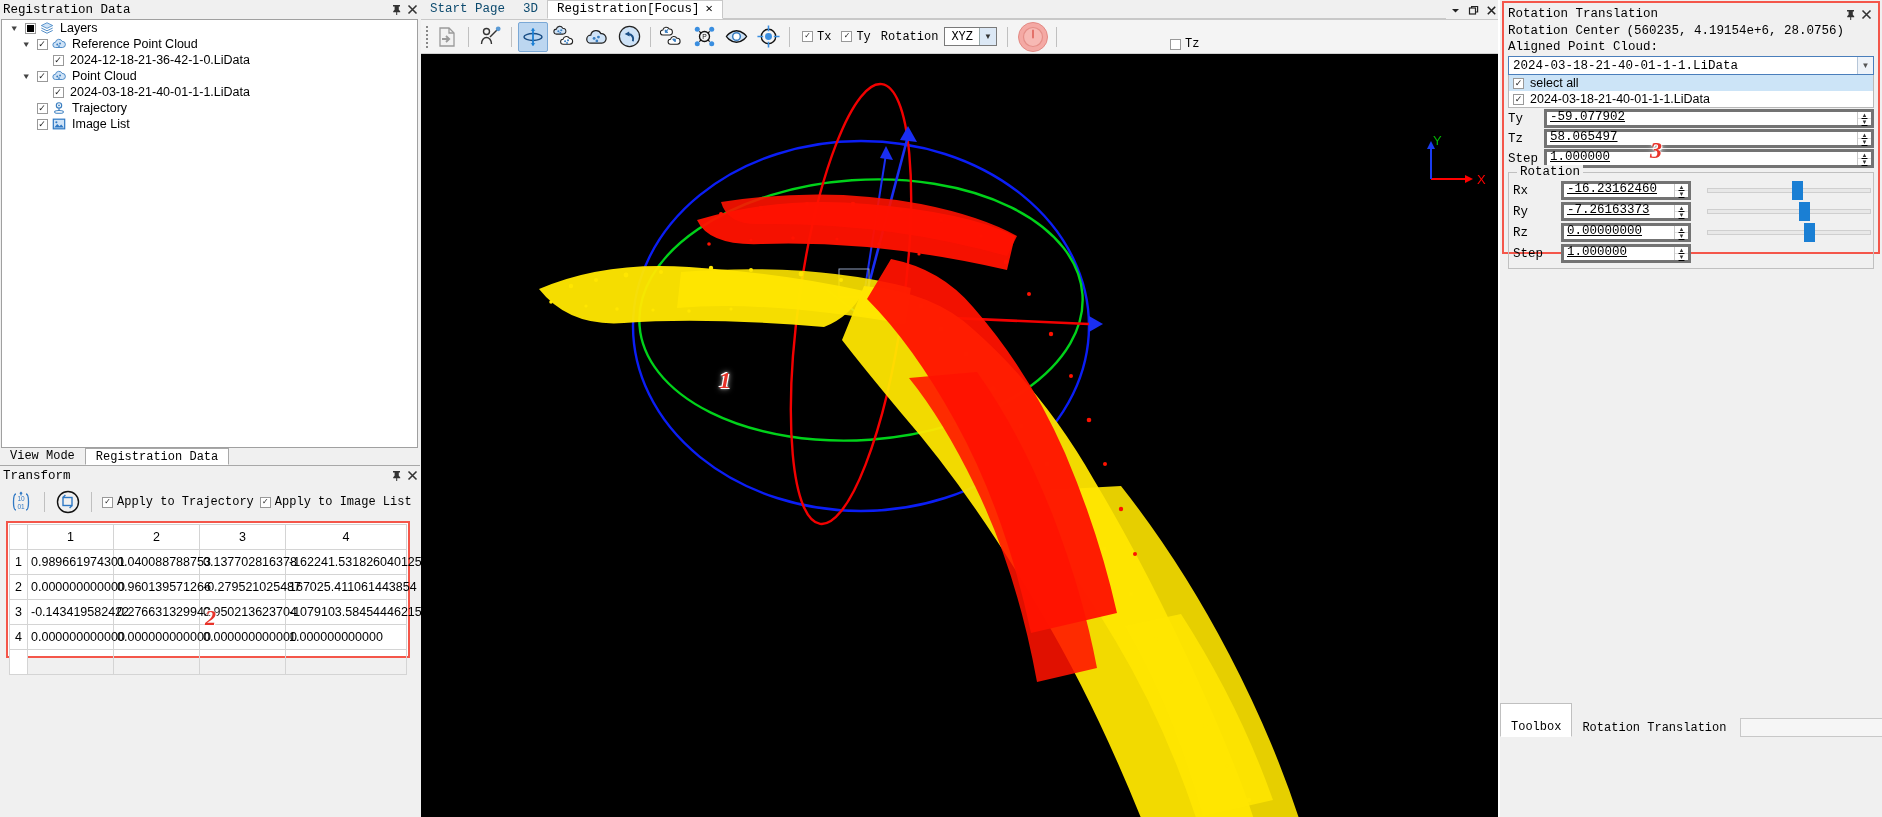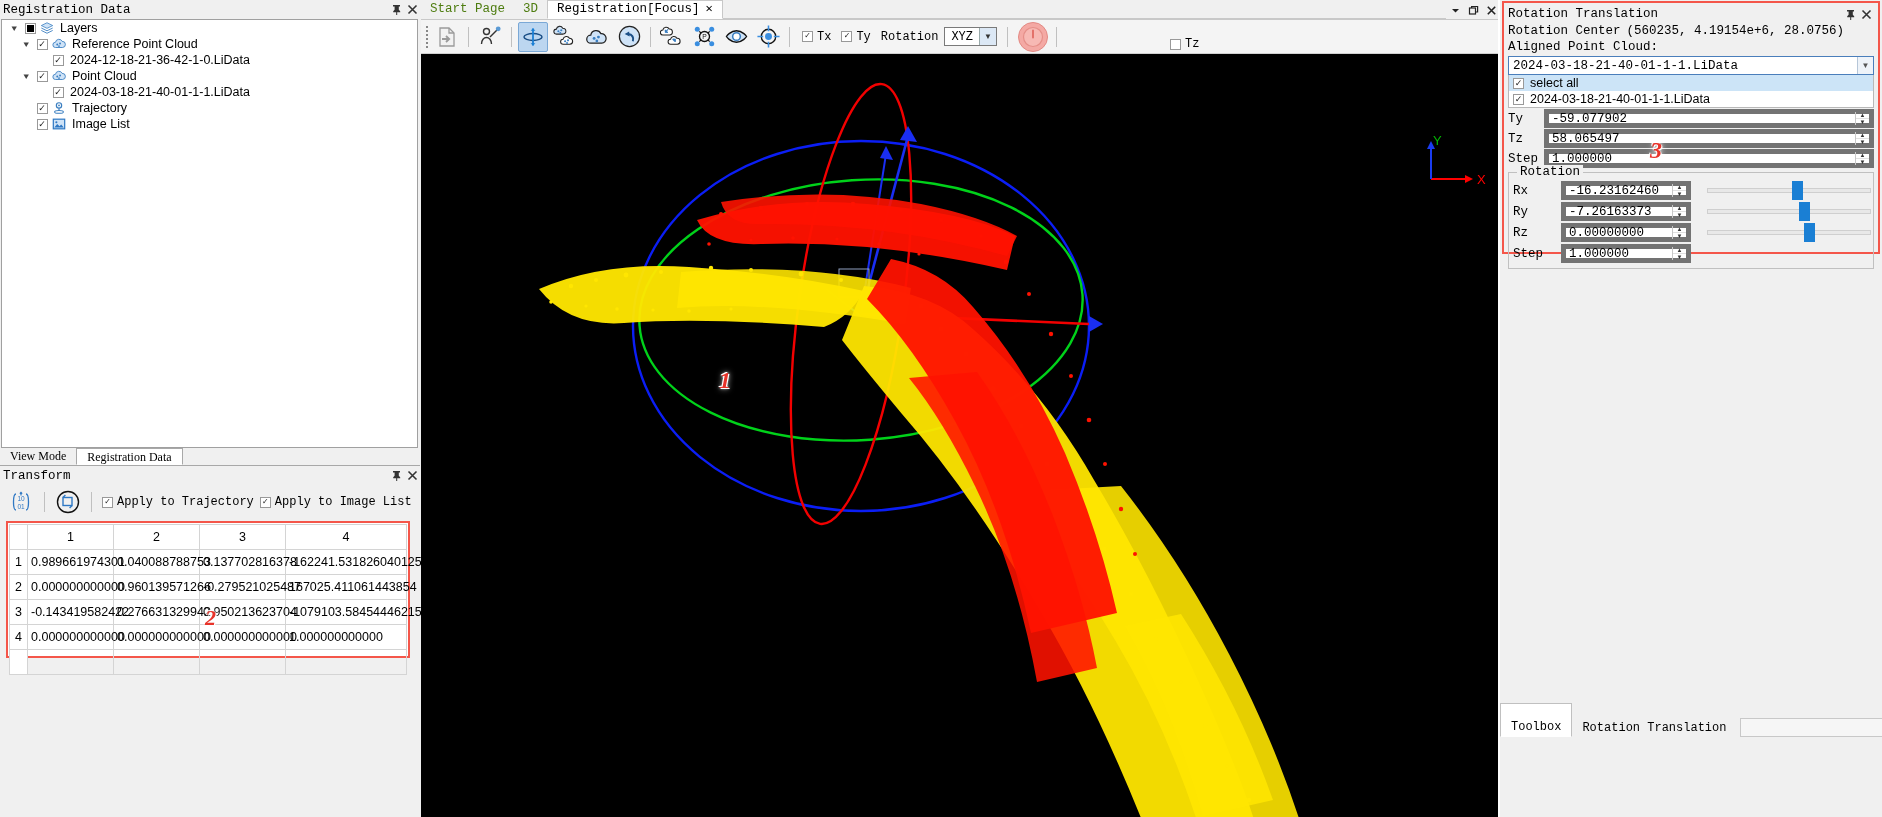--- a/index.html
+++ b/index.html
@@ -60,21 +60,21 @@
   .indent2 { padding-left: 32px; }
 
   
   #left-tabs {
     position: absolute; left:0; top:448px; width: 420px; height: 18px;
     display:flex; align-items:flex-end;
     border-bottom: 1px solid #a8a8a8;
     background: #f0f0f0;
   }
   .ltab {
-    font-family: Liberation Serif, serif; font-size: 12px;
+    font-family: Liberation Mono, monospace; font-size: 12px;
     padding: 1px 10px 2px 10px; height:17px; line-height:14px;
     background:#f0f0f0;
   }
   .ltab.active { background:#fff; border:1px solid #a8a8a8; border-bottom:1px solid #fff; }
 
   
   #transform {
     position: absolute; left:0; top:466px; width:420px; height:351px;
     background:#f0f0f0;
   }
@@ -107,21 +107,21 @@
   #doc-tabs {
     position:absolute; left:0; top:0; height:20px; width:100%;
     background:#f0f0f0; display:flex; align-items:flex-end;
     border-bottom:1px solid #c8c8c8;
   }
   .dtab {
     font-family:"Liberation Mono", monospace; font-size:12.5px;
     padding: 2px 9px 3px 9px; height:19px; line-height:14px;
     color:#000; display:flex; align-items:center; gap:6px;
   }
-  .dtab.inactive { color:#4d7c0f; }
+  .dtab.inactive { color:#0c4a6e; }
   .dtab.active { background:#fff; border:1px solid #c8c8c8; border-bottom:1px solid #fff; }
   .dtab .x { font-size:12px; }
   #doc-tabs .fill { flex:1; background:#f0f0f0; height:19px; border-bottom:1px solid #c8c8c8;}
   .winbtn { width:18px; height:18px; display:flex;align-items:center;justify-content:center;font-size:11px;}
 
   #tool-row {
     position:absolute; left:0; top:20px; height:34px; width:100%;
     background:#f4f4f4; display:flex; align-items:center; gap:2px;
     padding-left:3px; border-bottom:1px solid #d0d0d0;
   }
@@ -160,21 +160,21 @@
   .r-combo .arw { width:16px; background:#eef3f9; border-left:1px solid #b6c6d8; display:flex;align-items:center;justify-content:center;font-size:8px;color:#555;}
   .drop-item {
     height:16px; display:flex; align-items:center; gap:6px; padding-left:4px;
     font-size:12.5px; font-family:"Liberation Sans", sans-serif;
   }
   .drop-item.hl { background:#cce4f7; }
   .drop-item.plain { background:#fff; }
 
   .field-row { display:flex; align-items:center; height:19px; margin:1px 2px; }
   .field-row .lbl { width:36px; font-family:"Liberation Mono", monospace; font-size:12.5px;}
-  .spin { flex:1; height:19px; border:5px solid #737373; background:#fff; display:flex; align-items:center;}
+  .spin { flex:1; height:19px; border:3px solid #737373; background:#fff; display:flex; align-items:flex-end;text-decoration:underline;}
   .spin .sval { flex:1; font-family:"Liberation Mono", monospace; font-size:12.5px; padding:1px 3px; display:flex; align-items:center;}
   .spin .sbtns { width:14px; border-left:1px solid #c8c8c8; display:flex; flex-direction:column;}
   .spin .sbtns div { flex:1; display:flex;align-items:center;justify-content:center;font-size:6px;color:#333;}
   .spin .sbtns div:first-child { border-bottom:1px solid #e0e0e0; }
 
   .group {
     margin:4px 2px 2px 2px; border:1px solid #c0c0c0; padding:6px 2px 3px 2px; position:relative;
   }
   .group > .gtitle {
     position:absolute; top:-8px; left:8px; background:#f0f0f0; padding:0 3px;

